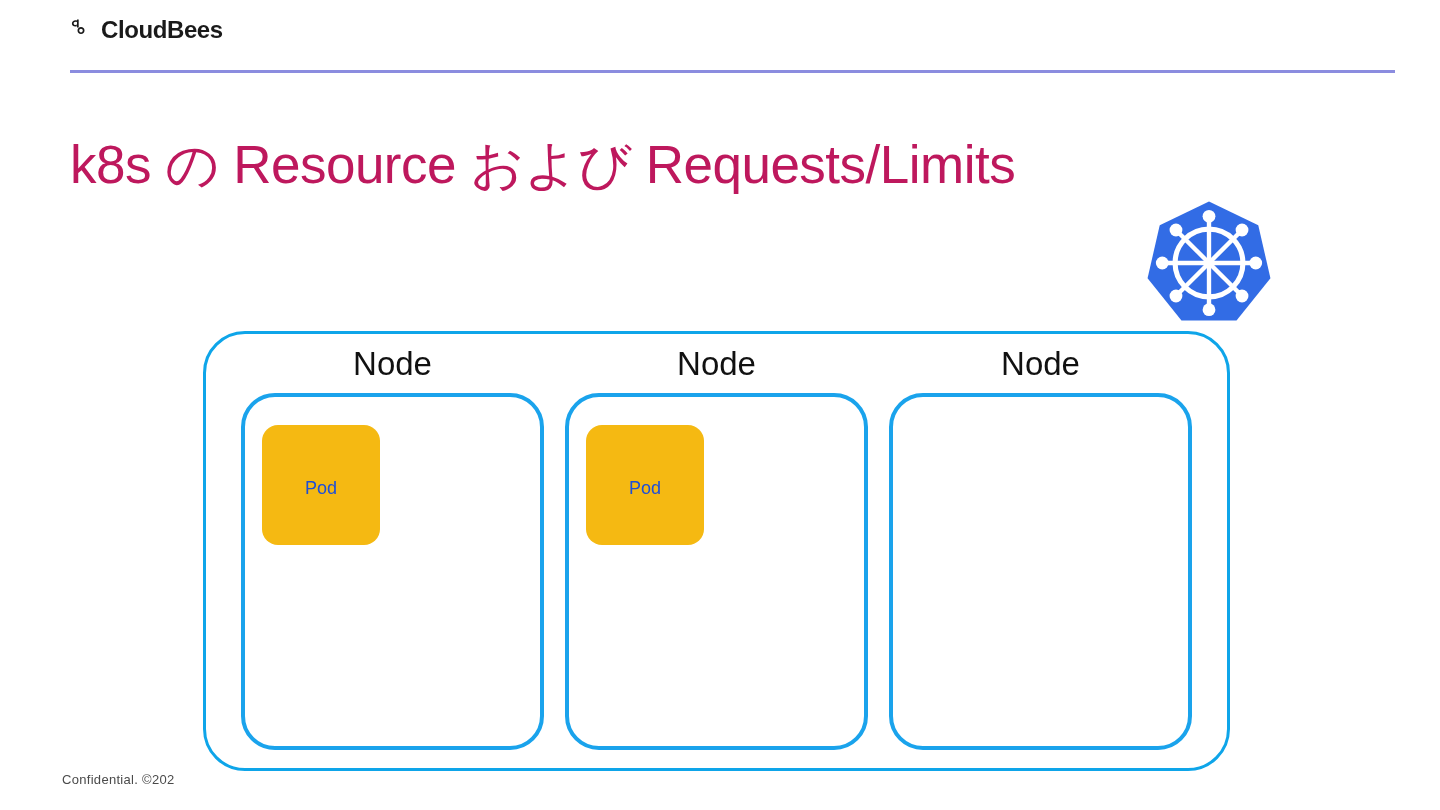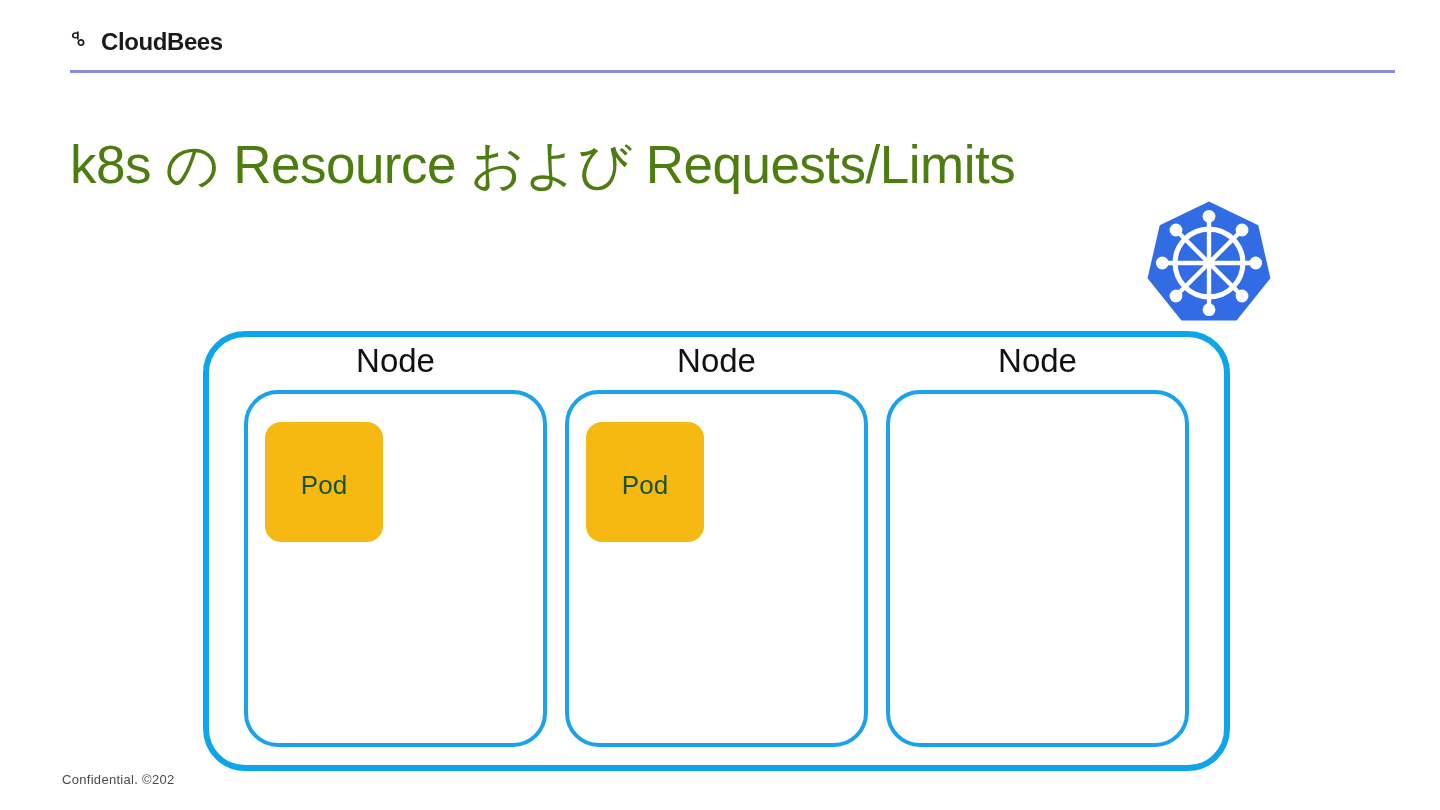--- a/index.html
+++ b/index.html
@@ -17,21 +17,21 @@
     width: 1440px;
     height: 810px;
     background: #ffffff;
     overflow: hidden;
   }
 
   
   .brand {
     position: absolute;
     left: 70px;
-    top: 27px;
+    top: 15px;
     display: flex;
     align-items: center;
     gap: 7px;
     height: 30px;
   }
   .brand-mark {
     display: block;
     width: 24px;
     height: 22px;
   }
@@ -53,21 +53,21 @@
     background: #8b8cdf;
   }
 
   
   .slide-title {
     position: absolute;
     left: 70px;
     top: 97px;
     font-size: 53px;
     font-weight: 400;
-    color: #4d7c0f;
+    color: #be185d;
     letter-spacing: -0.5px;
     line-height: 1.2;
     white-space: nowrap;
   }
 
   
   .k8s-logo {
     position: absolute;
     left: 1143px;
     top: 199px;
@@ -76,21 +76,21 @@
   }
   .k8s-logo svg { display: block; width: 100%; height: 100%; }
 
   
   .cluster {
     position: absolute;
     left: 203px;
     top: 331px;
     width: 1027px;
     height: 440px;
-    border: 6px solid #0ea5e9;
+    border: 3px solid #0ea5e9;
     border-radius: 42px;
     box-sizing: border-box;
   }
 
   .node-row {
     position: absolute;
     left: 0;
     top: 0;
     width: 100%;
     height: 100%;
@@ -137,23 +137,23 @@
     top: 28px;
     width: 118px;
     height: 120px;
     background: #f5b912;
     border-radius: 16px;
     display: flex;
     align-items: center;
     justify-content: center;
   }
   .pod-label {
-    font-size: 26px;
+    font-size: 18px;
     font-weight: 400;
-    color: #14532d;
+    color: #1d4ed8;
     line-height: 1;
     margin-top: 6px;
   }
 
   
   .footer {
     position: absolute;
     left: 62px;
     top: 772px;
     font-size: 13px;

